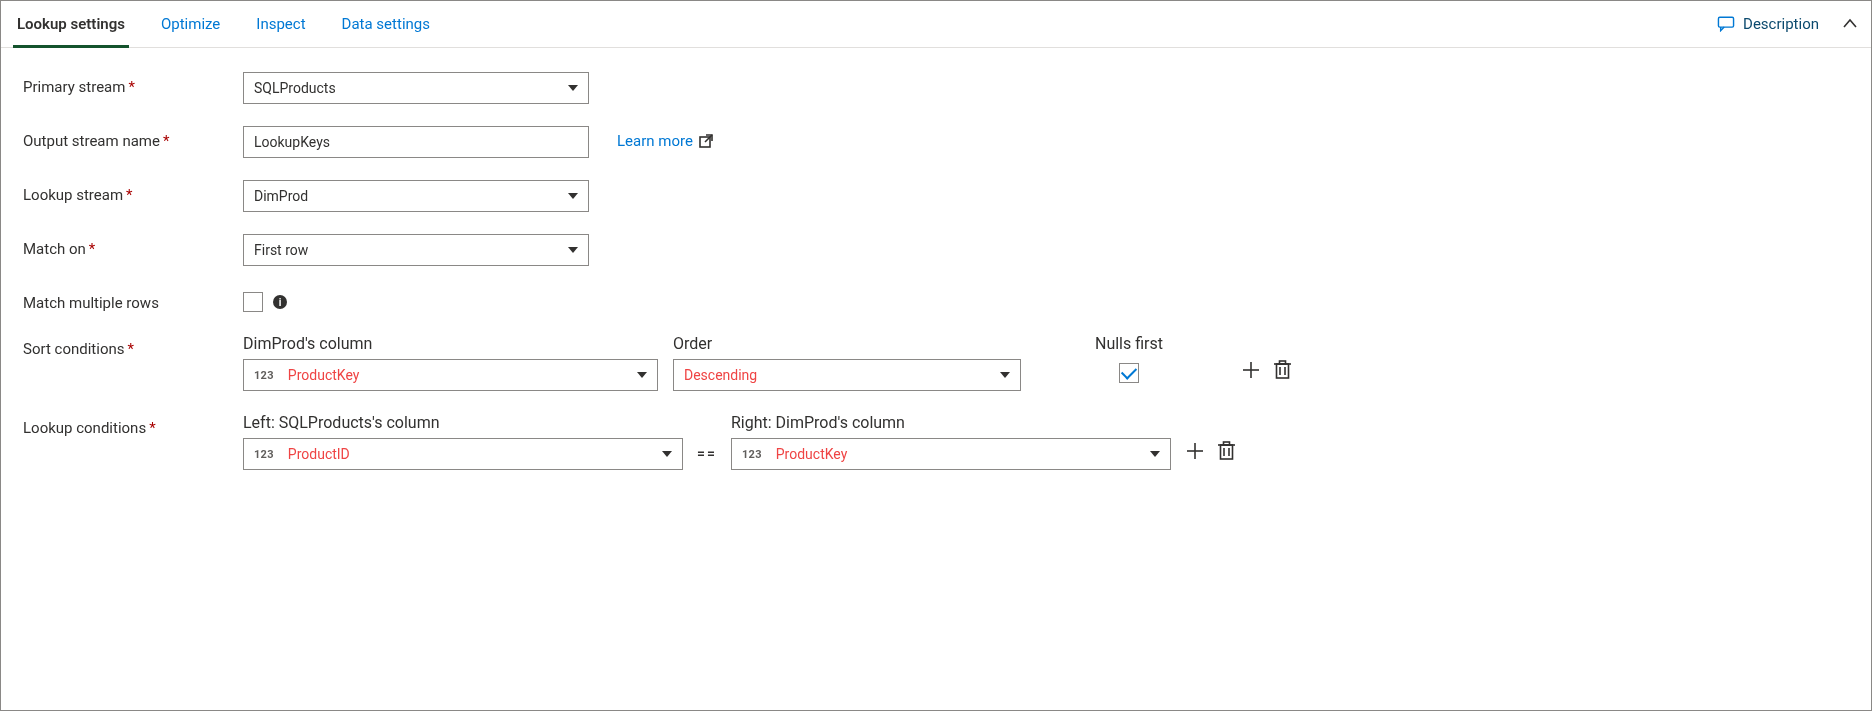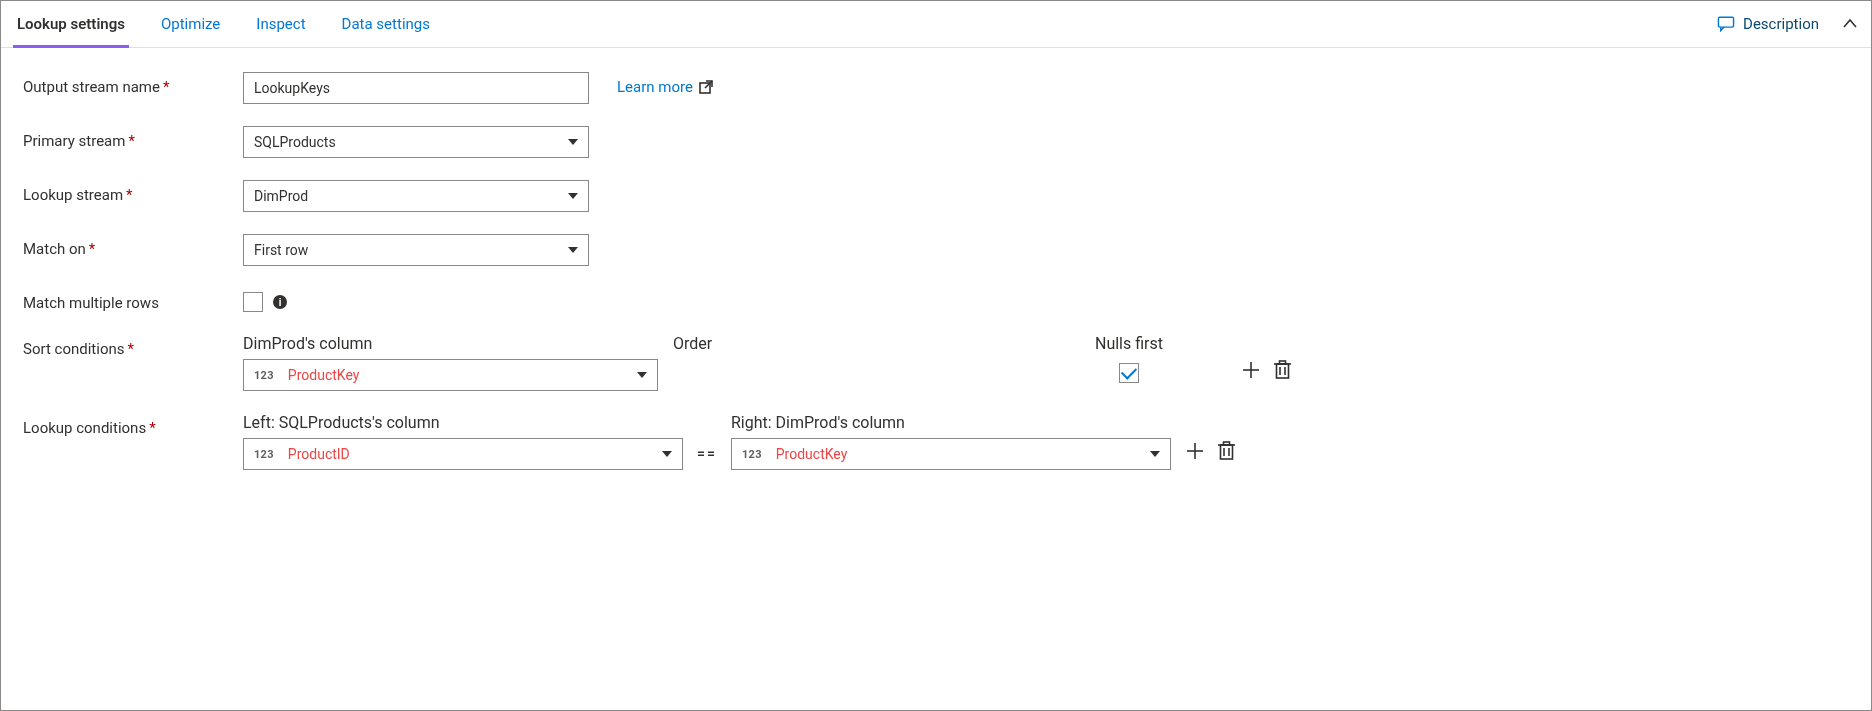--- a/index.html
+++ b/index.html
@@ -28,21 +28,21 @@
   }
   .tab {
     padding: 14px 4px 12px 4px;
     font-size: 15px;
     color: #0078d4;
     cursor: pointer;
   }
   .tab.active {
     color: #323130;
     font-weight: 600;
-    border-bottom: 3px solid #8b5cf6;
+    border-bottom: 3px solid #14532d;
     margin-bottom: -1px;
   }
   .tabbar .spacer { flex: 1; }
   .tabbar .desc-btn {
     display: flex;
     align-items: center;
     gap: 8px;
     color: #0c4a6e;
     cursor: pointer;
     font-size: 15px;
@@ -182,46 +182,46 @@
       <svg width="18" height="18" viewBox="0 0 18 18" class="chev-up-icon">
         <polyline points="3,12 9,5 15,12"></polyline>
       </svg>
     </div>
   </div>
 
   <div class="form-body">
 
     <div class="row">
       <div class="label-col">
+        <span>Primary stream</span><span class="req-star">*</span>
+      </div>
+      <div class="field-col">
+        <div class="selectbox">
+          <span>SQLProducts</span>
+          <span class="caret-down"></span>
+        </div>
+      </div>
+    </div>
+
+    <div class="row">
+      <div class="label-col">
         <span>Output stream name</span><span class="req-star">*</span>
       </div>
       <div class="field-col">
         <div class="textbox">
           <span>LookupKeys</span>
         </div>
         <a class="link">
           <span>Learn more</span>
           <svg class="ext-icon ext-svg" viewBox="0 0 14 14">
             <rect x="1" y="3" width="10" height="10"></rect>
             <polyline points="7,1 13,1 13,7"></polyline>
             <line x1="13" y1="1" x2="6" y2="8"></line>
           </svg>
         </a>
-      </div>
-    </div>
-
-    <div class="row">
-      <div class="label-col">
-        <span>Primary stream</span><span class="req-star">*</span>
-      </div>
-      <div class="field-col">
-        <div class="selectbox">
-          <span>SQLProducts</span>
-          <span class="caret-down"></span>
-        </div>
       </div>
     </div>
 
     <div class="row">
       <div class="label-col">
         <span>Lookup stream</span><span class="req-star">*</span>
       </div>
       <div class="field-col">
         <div class="selectbox">
           <span>DimProd</span>
@@ -265,20 +265,24 @@
             <div class="colselect w415">
               <span class="left">
                 <span class="typebadge">123</span>
                 <span class="colname">ProductKey</span>
               </span>
               <span class="caret-down"></span>
             </div>
           </div>
           <div class="cell">
             <div class="subhdr">Order</div>
+            <div class="colselect w348">
+              <span class="colname">Descending</span>
+              <span class="caret-down"></span>
+            </div>
           </div>
           <div class="cell nulls-col">
             <div class="subhdr">Nulls first</div>
             <div class="centerbox">
               <div class="chk small checked"></div>
             </div>
           </div>
           <div class="cell">
             <div class="icon-actions">
               <div class="icon-btn">

